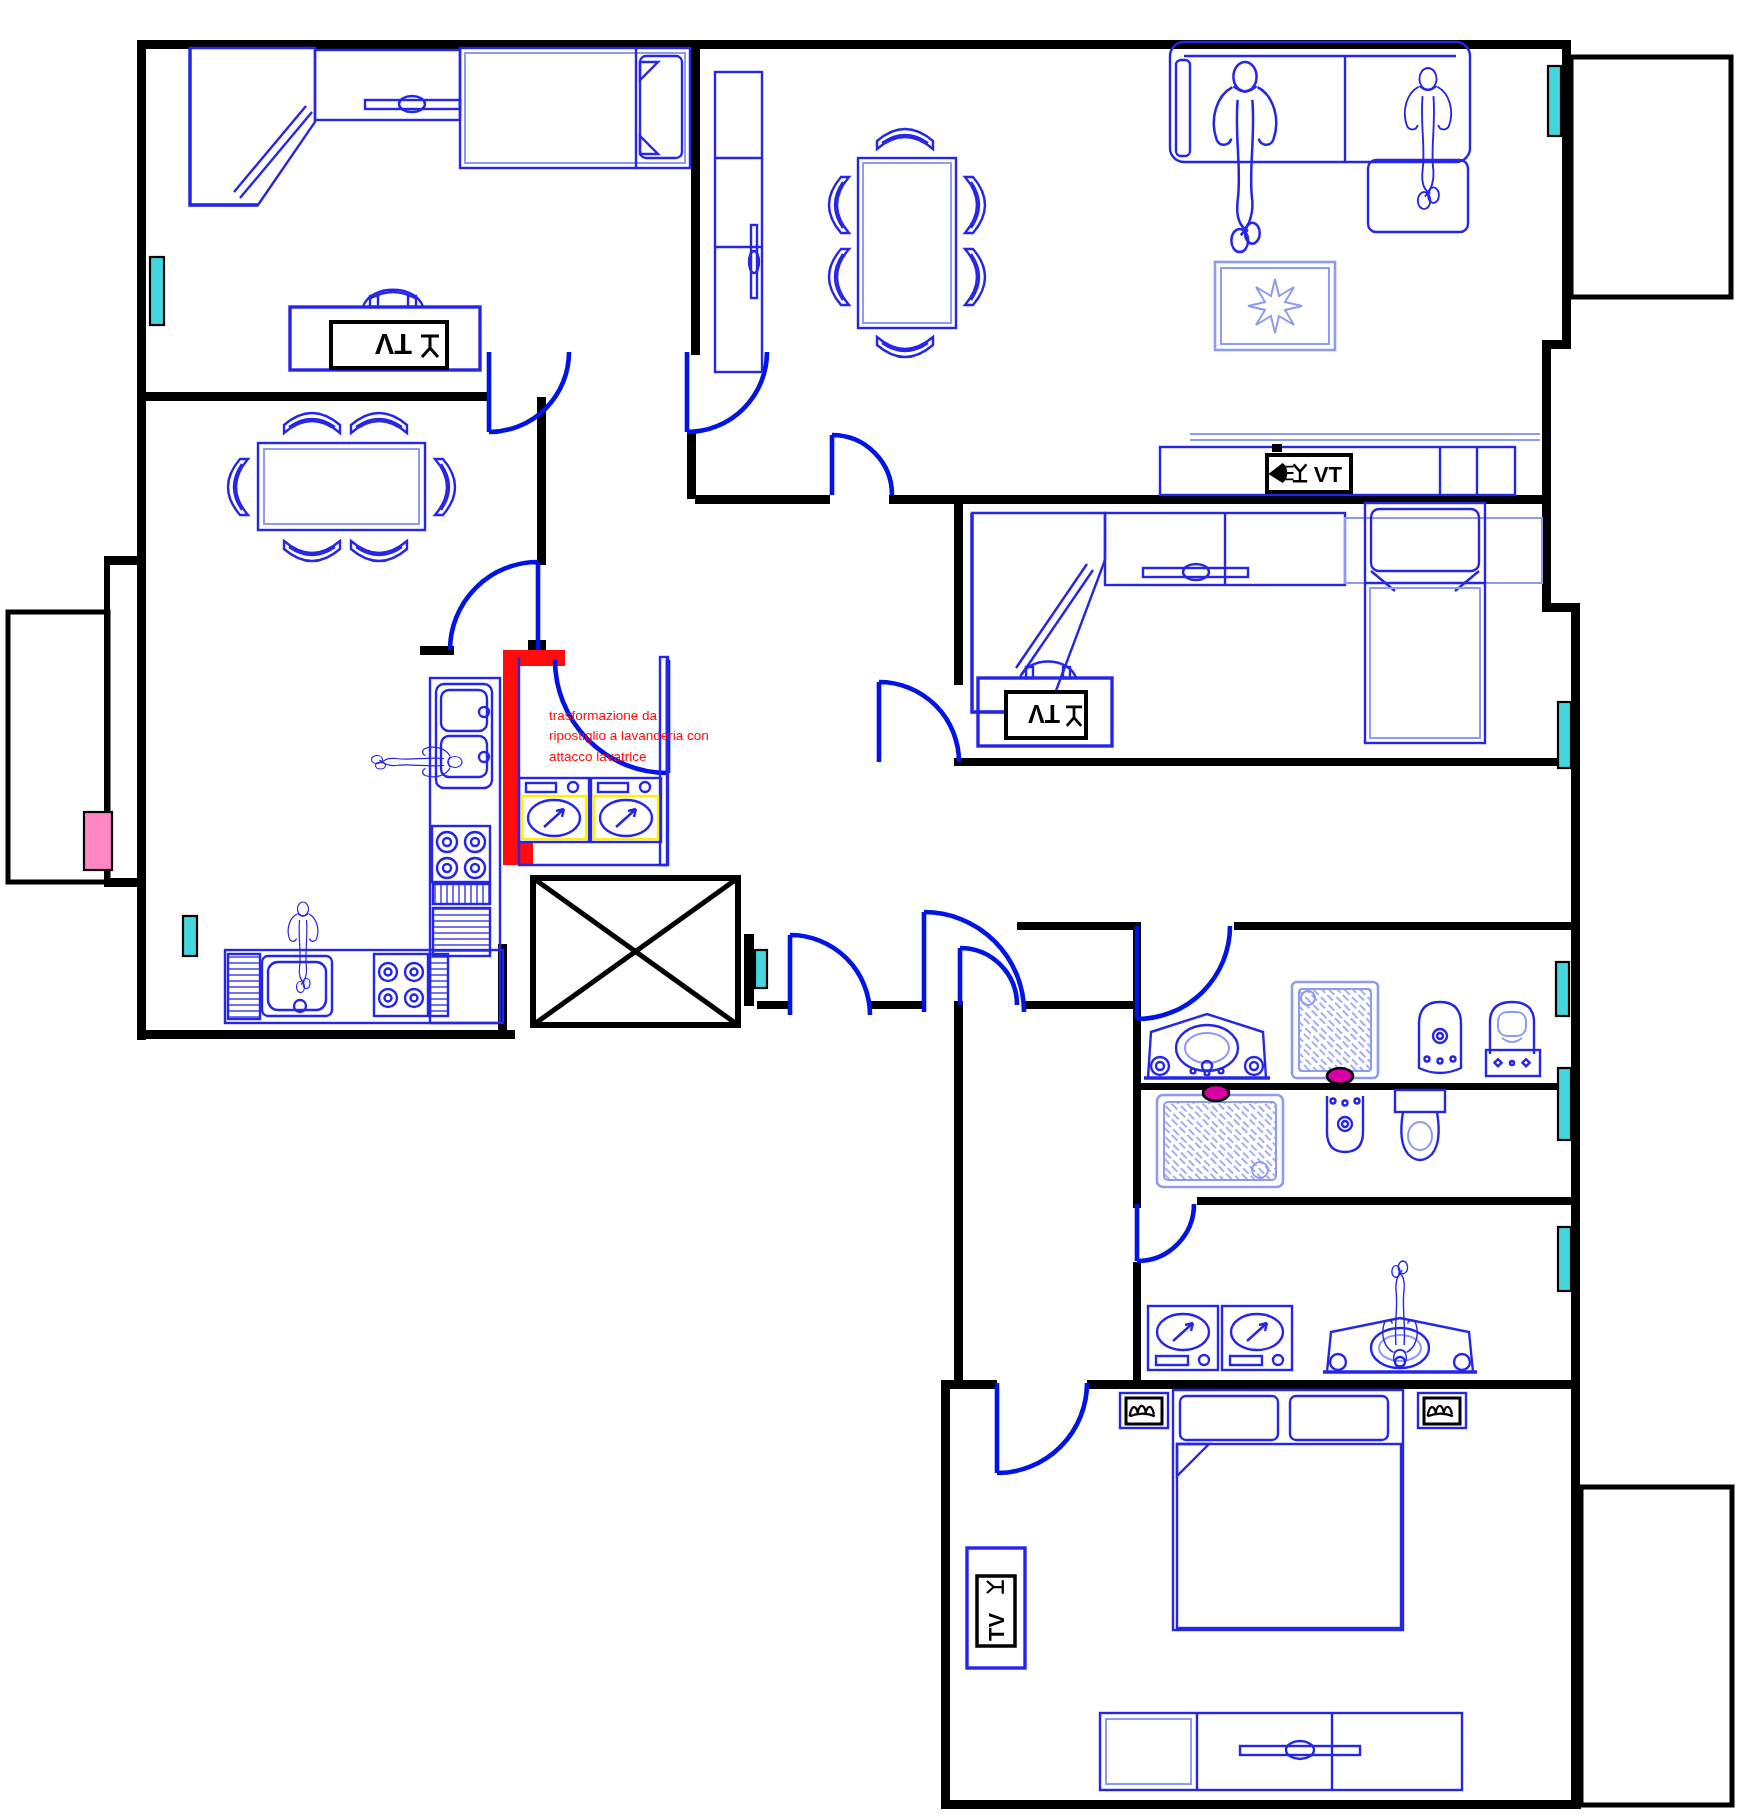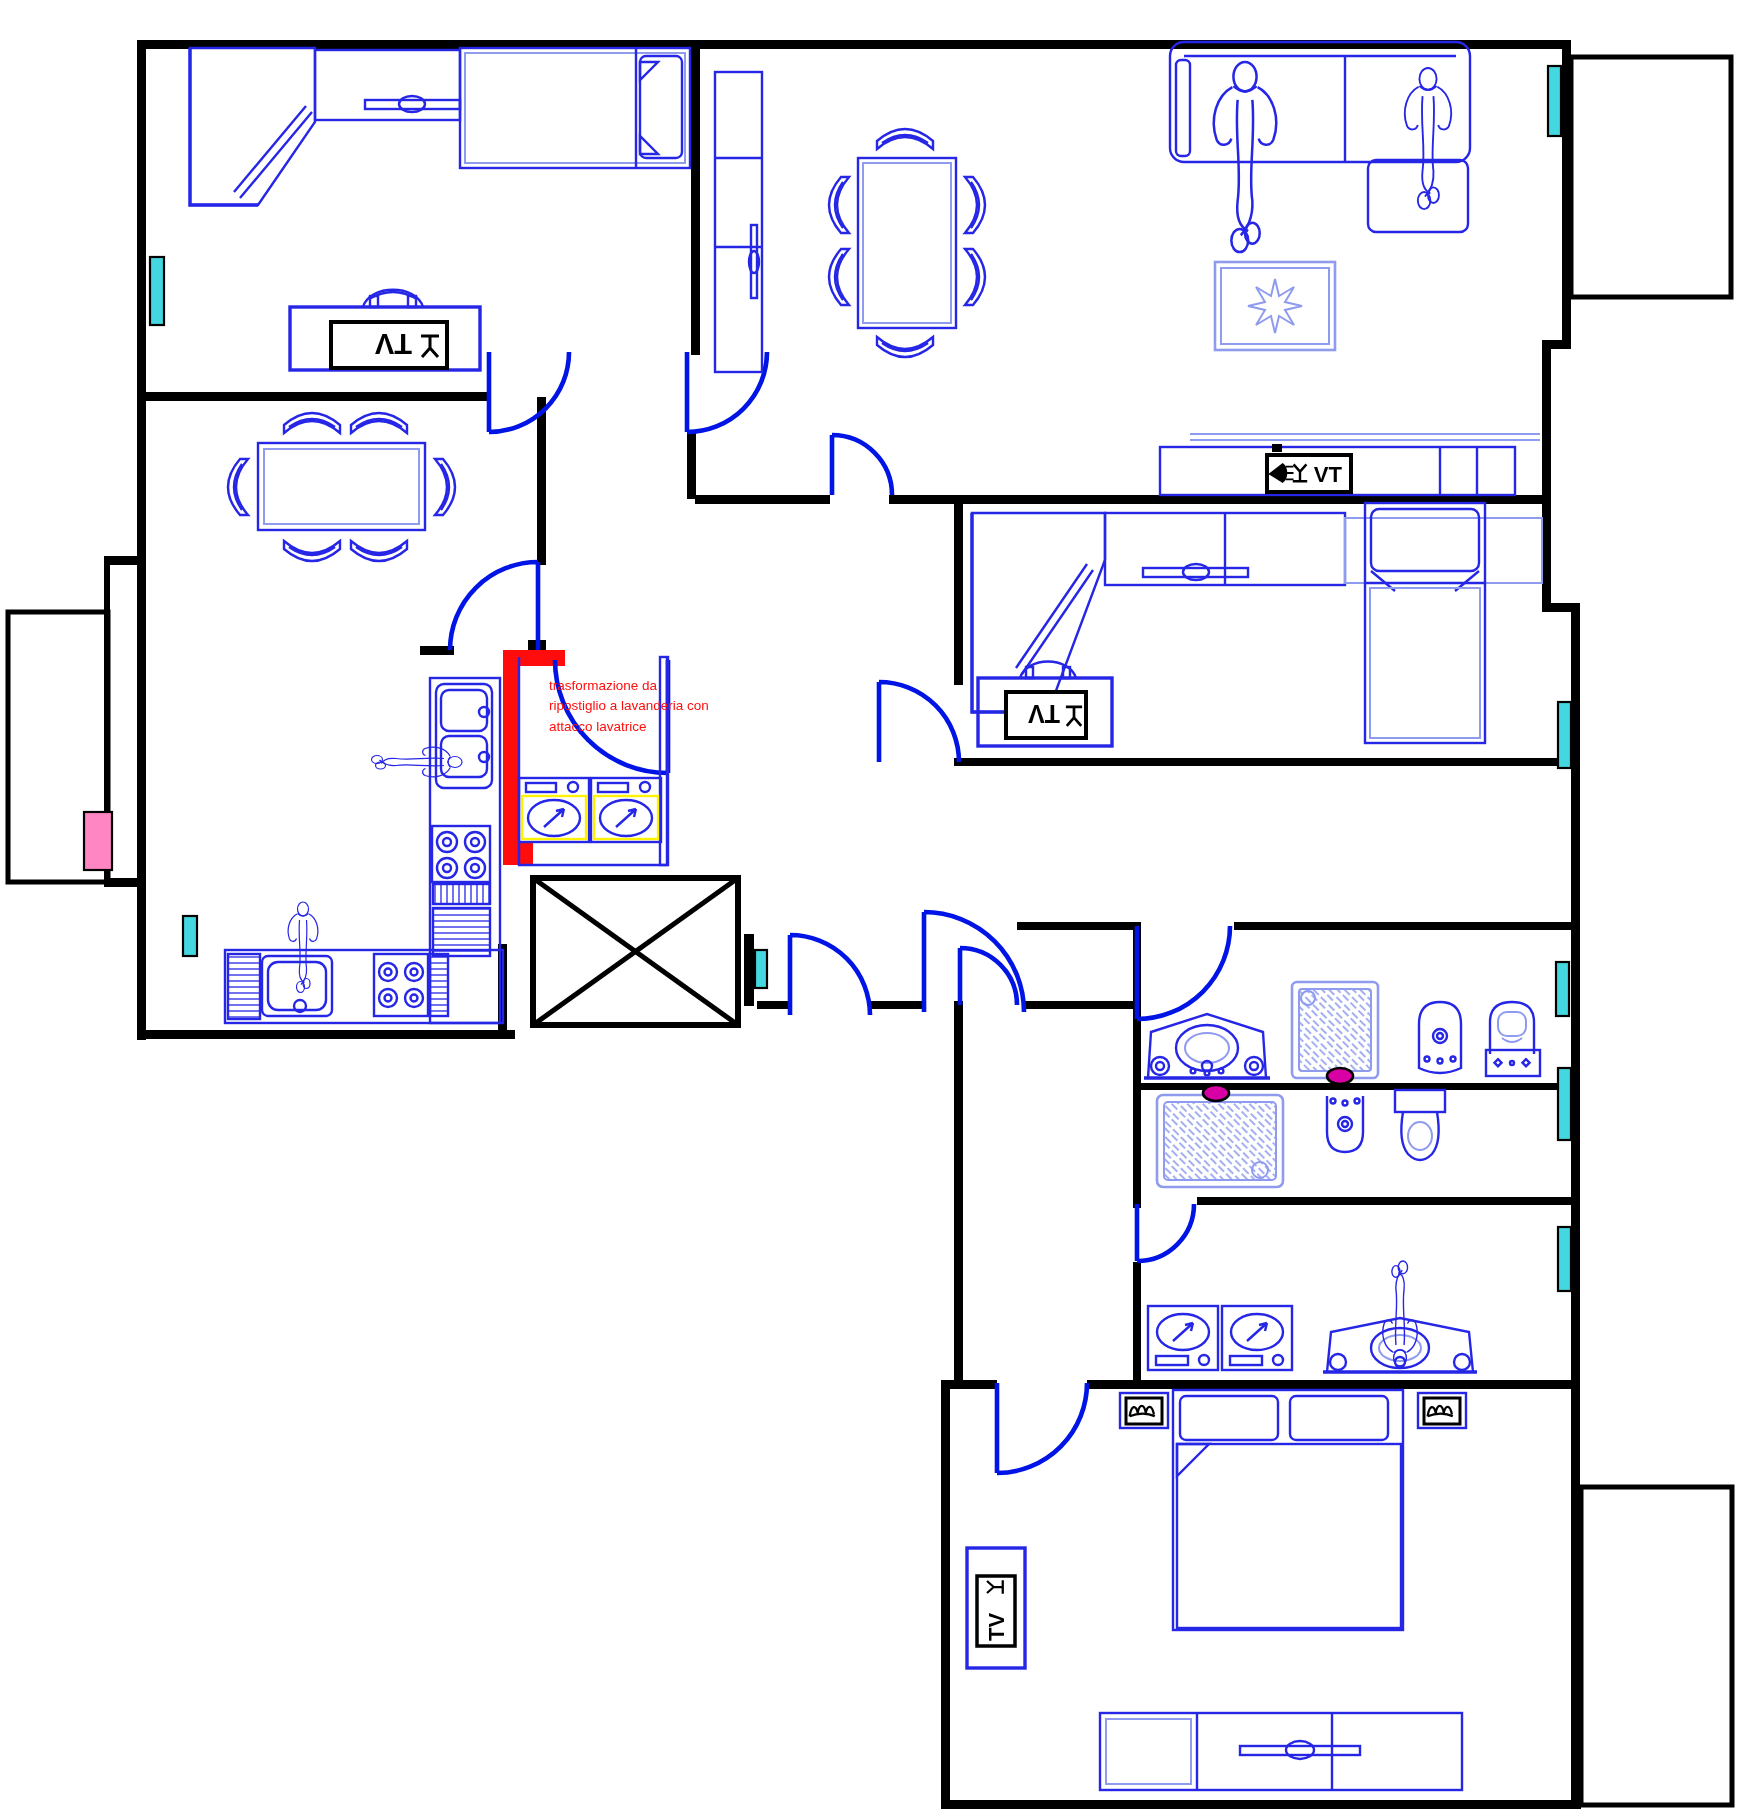--- a/index.html
+++ b/index.html
@@ -13,21 +13,21 @@
   .f2{fill:none;stroke:var(--furniture_light,#8E9BEF);stroke-width:2px}
   .door{fill:none;stroke:var(--door,#0014E6);stroke-width:4.6px}
   .rad{fill:var(--radiator,#45D7E0);stroke:#000;stroke-width:2.2px}
   .redw{fill:var(--alert,#F00)}
   .mag{fill:var(--magenta,#D800A4);stroke:#000;stroke-width:2.6px}
   .pinkm{fill:var(--pink,#FF86C2);stroke:#000;stroke-width:2.2px}
   .lblbox{fill:#fff;stroke:#000;stroke-width:4px}
   .blk{fill:none;stroke:#000;stroke-width:3px}
   .ylw{stroke:var(--yellow,#FFF200)}
   .tvt{font-family:"Liberation Sans",sans-serif;font-weight:700;fill:#000}
-  #annotation{position:absolute;left:549px;top:676px;width:178px;white-space:pre-line;
+  #annotation{position:absolute;left:549px;top:706px;width:178px;white-space:pre-line;
       font:13.5px/1.5 "Liberation Sans",sans-serif;color:var(--alert,#F00)}
 </style>
 </head>
 <body>
 
 <div id="plan">
 <svg width="1738" height="1817" viewBox="0 0 1738 1817">
   <defs>
     <pattern id="hatch" width="11" height="11" patternUnits="userSpaceOnUse" patternTransform="rotate(45)">
       <line x1="0" y1="2" x2="8" y2="2" stroke="#8E9BEF" stroke-width="1.6"></line>

